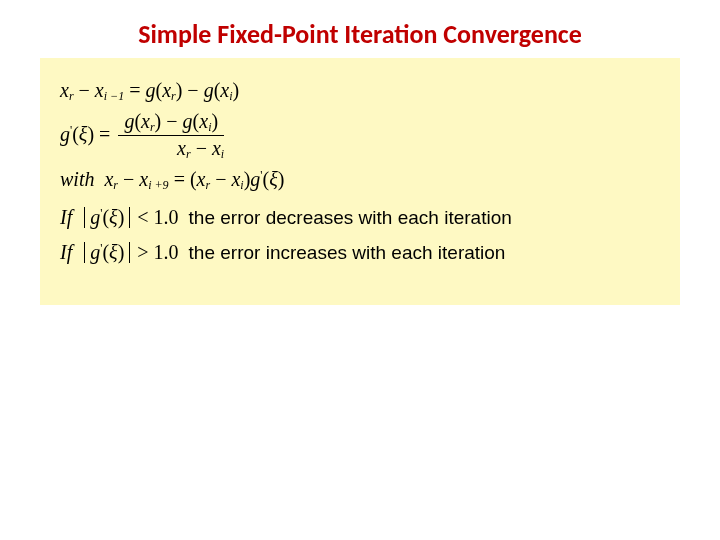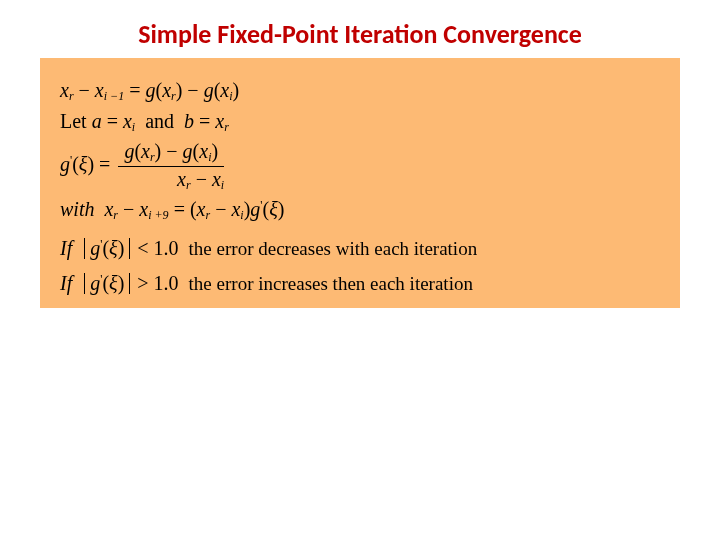--- a/index.html
+++ b/index.html
@@ -1,53 +1,50 @@
 <!DOCTYPE html>
 <html><head>
 <meta charset="utf-8">
 <style>
 body{margin:0;padding:0;background:#fff;font-family:'Times New Roman',serif;width:720px;height:540px;overflow:hidden}
 .title{text-align:center;font-weight:bold;font-family:Calibri,Arial,sans-serif;font-size:26px;color:#c00000;padding:18px 8px 8px}
-.content{background:#fdba74;margin:0 40px;padding:14px 20px 6px;font-size:20px;line-height:1.05}
+.content{background:#fef9c3;margin:0 40px;padding:14px 20px 34px;font-size:20px;line-height:1.05}
 .eq{margin:8px 0;color:#000}
 .it{font-style:italic;font-family:'Times New Roman',serif}
 .sub{font-size:12px;vertical-align:-3px;font-style:italic}
 .sup{font-size:12px;vertical-align:7px}
 .frac{display:inline-block;vertical-align:middle;text-align:right;margin:0 3px}
 .frac .n{display:block;border-bottom:1.2px solid #000;padding:0 6px 2px}
 .frac .d{display:block;padding-top:2px}
 .abs{display:inline-block;border-left:1.2px solid #000;border-right:1.2px solid #000;padding:0 5px;margin:0 2px}
-.txt{font-family:Liberation Serif, serif;font-size:19px}
+.txt{font-family:Liberation Sans, sans-serif;font-size:19px}
 </style>
 </head>
 <body>
 
 <div class="title">Simple Fixed-Point Iteration Convergence</div>
 
 <div class="content">
 
 <div class="eq">
 <span class="it">x</span><span class="sub">r</span> − <span class="it">x</span><span class="sub">i −1</span> = <span class="it">g</span>(<span class="it">x</span><span class="sub">r</span>) − <span class="it">g</span>(<span class="it">x</span><span class="sub">i</span>)
 </div>
 
-<div class="eq">
-<span>Let</span> <span class="it">a</span> = <span class="it">x</span><span class="sub">i</span>&nbsp;&nbsp;and&nbsp; <span class="it">b</span> = <span class="it">x</span><span class="sub">r</span>
-</div>
 
 <div class="eq">
 <span class="it">g</span><span class="sup">'</span>(<span class="it">ξ</span>) = <span class="frac"><span class="n"><span class="it">g</span>(<span class="it">x</span><span class="sub">r</span>) − <span class="it">g</span>(<span class="it">x</span><span class="sub">i</span>)</span><span class="d"><span class="it">x</span><span class="sub">r</span> − <span class="it">x</span><span class="sub">i</span></span></span>
 </div>
 
 
 <div class="eq">
 <span class="it">with</span>&nbsp;&nbsp;<span class="it">x</span><span class="sub">r</span> − <span class="it">x</span><span class="sub">i +9</span> = (<span class="it">x</span><span class="sub">r</span> − <span class="it">x</span><span class="sub">i</span>)<span class="it">g</span><span class="sup">'</span>(<span class="it">ξ</span>)
 </div>
 
 
 <div class="eq" style="margin-top:16px">
 <span class="it">If</span>&nbsp;&nbsp;<span class="abs"><span class="it">g</span><span class="sup">'</span>(<span class="it">ξ</span>)</span> <span>&lt; 1.0</span>&nbsp;&nbsp;<span class="txt">the error decreases with each iteration</span>
 </div>
 
 <div class="eq" style="margin-top:14px">
-<span class="it">If</span>&nbsp;&nbsp;<span class="abs"><span class="it">g</span><span class="sup">'</span>(<span class="it">ξ</span>)</span> <span>&gt; 1.0</span>&nbsp;&nbsp;<span class="txt">the error increases then each iteration</span>
+<span class="it">If</span>&nbsp;&nbsp;<span class="abs"><span class="it">g</span><span class="sup">'</span>(<span class="it">ξ</span>)</span> <span>&gt; 1.0</span>&nbsp;&nbsp;<span class="txt">the error increases with each iteration</span>
 </div>
 
 </div>
 
 </body></html>

